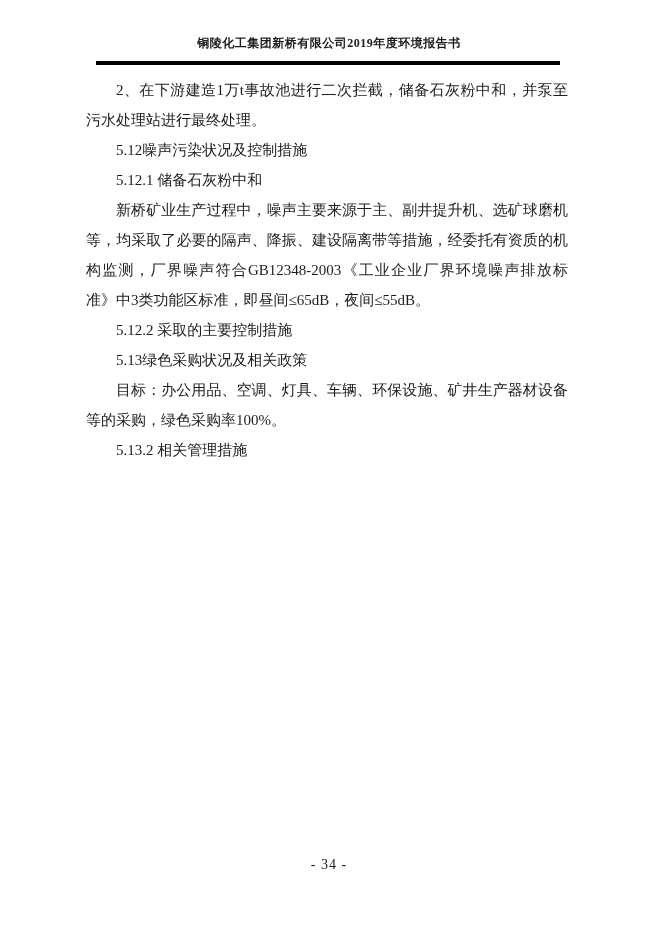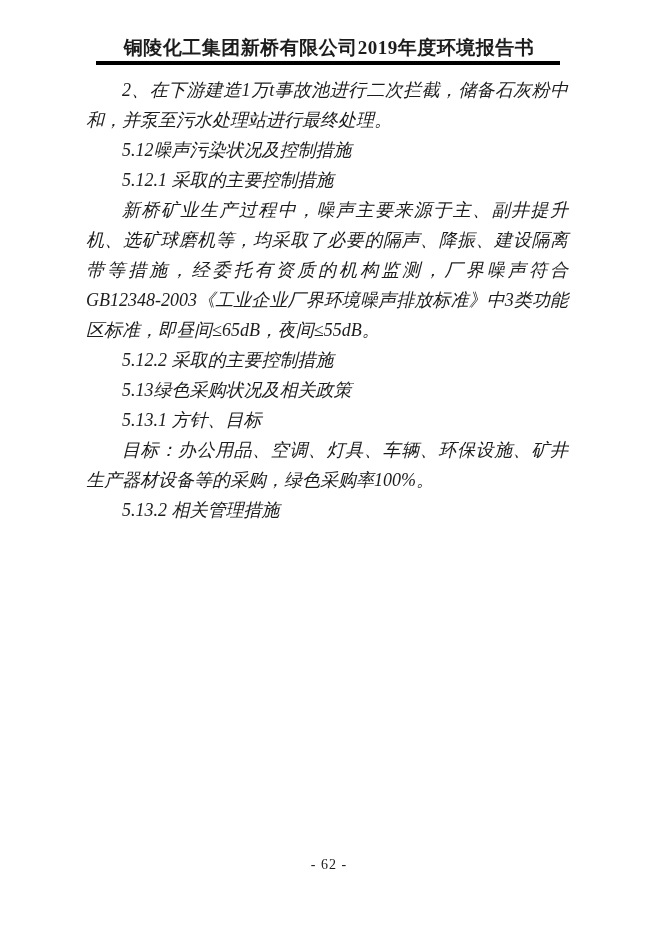--- a/index.html
+++ b/index.html
@@ -15,43 +15,42 @@
     overflow: hidden;
     font-family: "Liberation Serif", "DejaVu Serif", serif;
     color: #1c1c1c;
   }
   .header-title {
     position: absolute;
     top: 35px;
     left: 0;
     width: 100%;
     text-align: center;
-    font-size: 19px;
+    font-size: 12px;
     font-weight: bold;
     letter-spacing: 0.5px;
     white-space: nowrap;
   }
   .header-rule {
     position: absolute;
     top: 61px;
     left: 96px;
     width: 464px;
     height: 4px;
     background: #000000;
   }
   .content {
     position: absolute;
     top: 75px;
     left: 86px;
     width: 482px;
-    font-size: 18px;
+    font-size: 15px;
     line-height: 30px;
     text-align: justify;
     text-justify: inter-character;
-    font-style: italic;
   }
   .content p {
     margin: 0;
     padding: 0;
     text-indent: 2em;
   }
   .footer {
     position: absolute;
     top: 857px;
     left: 0;
@@ -66,24 +65,23 @@
 
 <div class="page">
 
   <div class="header-title">铜陵化工集团新桥有限公司2019年度环境报告书</div>
 
   <div class="header-rule"></div>
 
   <div class="content">
     <p>2、在下游建造1万t事故池进行二次拦截，储备石灰粉中和，并泵至污水处理站进行最终处理。</p>
     <p>5.12噪声污染状况及控制措施</p>
-    <p>5.12.1 采取的主要控制措施</p>
+    <p>5.12.1 储备石灰粉中和</p>
     <p>新桥矿业生产过程中，噪声主要来源于主、副井提升机、选矿球磨机等，均采取了必要的隔声、降振、建设隔离带等措施，经委托有资质的机构监测，厂界噪声符合GB12348-2003《工业企业厂界环境噪声排放标准》中3类功能区标准，即昼间≤65dB，夜间≤55dB。</p>
     <p>5.12.2 采取的主要控制措施</p>
     <p>5.13绿色采购状况及相关政策</p>
-    <p>5.13.1 方针、目标</p>
     <p>目标：办公用品、空调、灯具、车辆、环保设施、矿井生产器材设备等的采购，绿色采购率100%。</p>
     <p>5.13.2 相关管理措施</p>
   </div>
 
-  <div class="footer">- 62 -</div>
+  <div class="footer">- 34 -</div>
 
 </div>
 
 </body></html>

